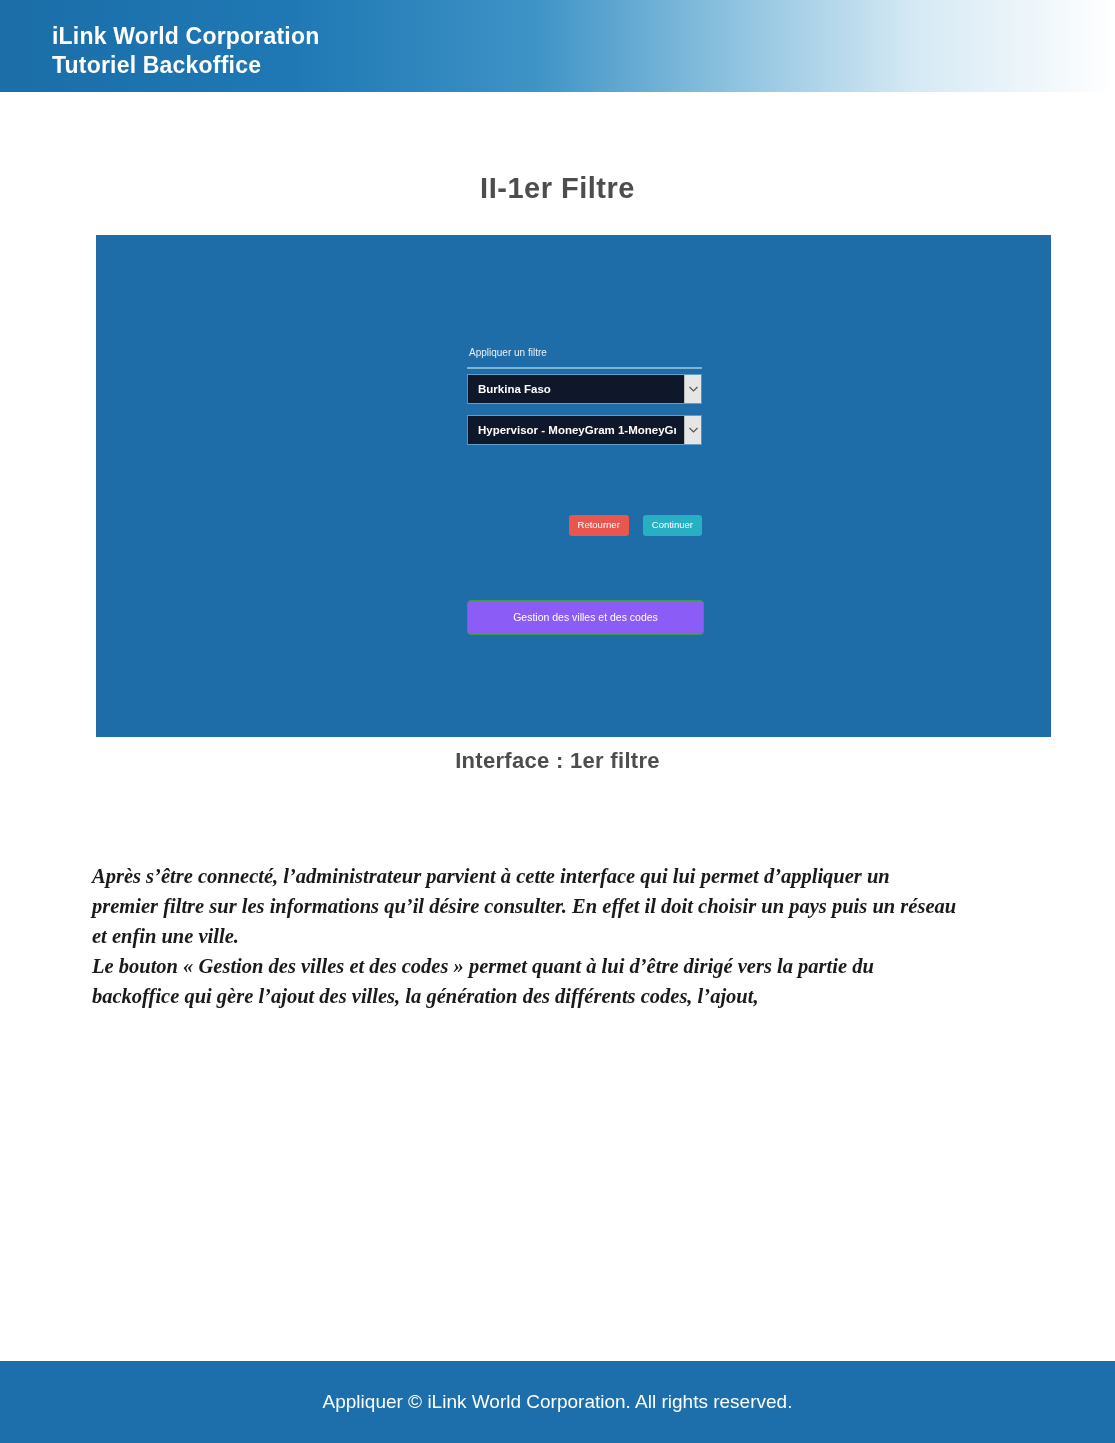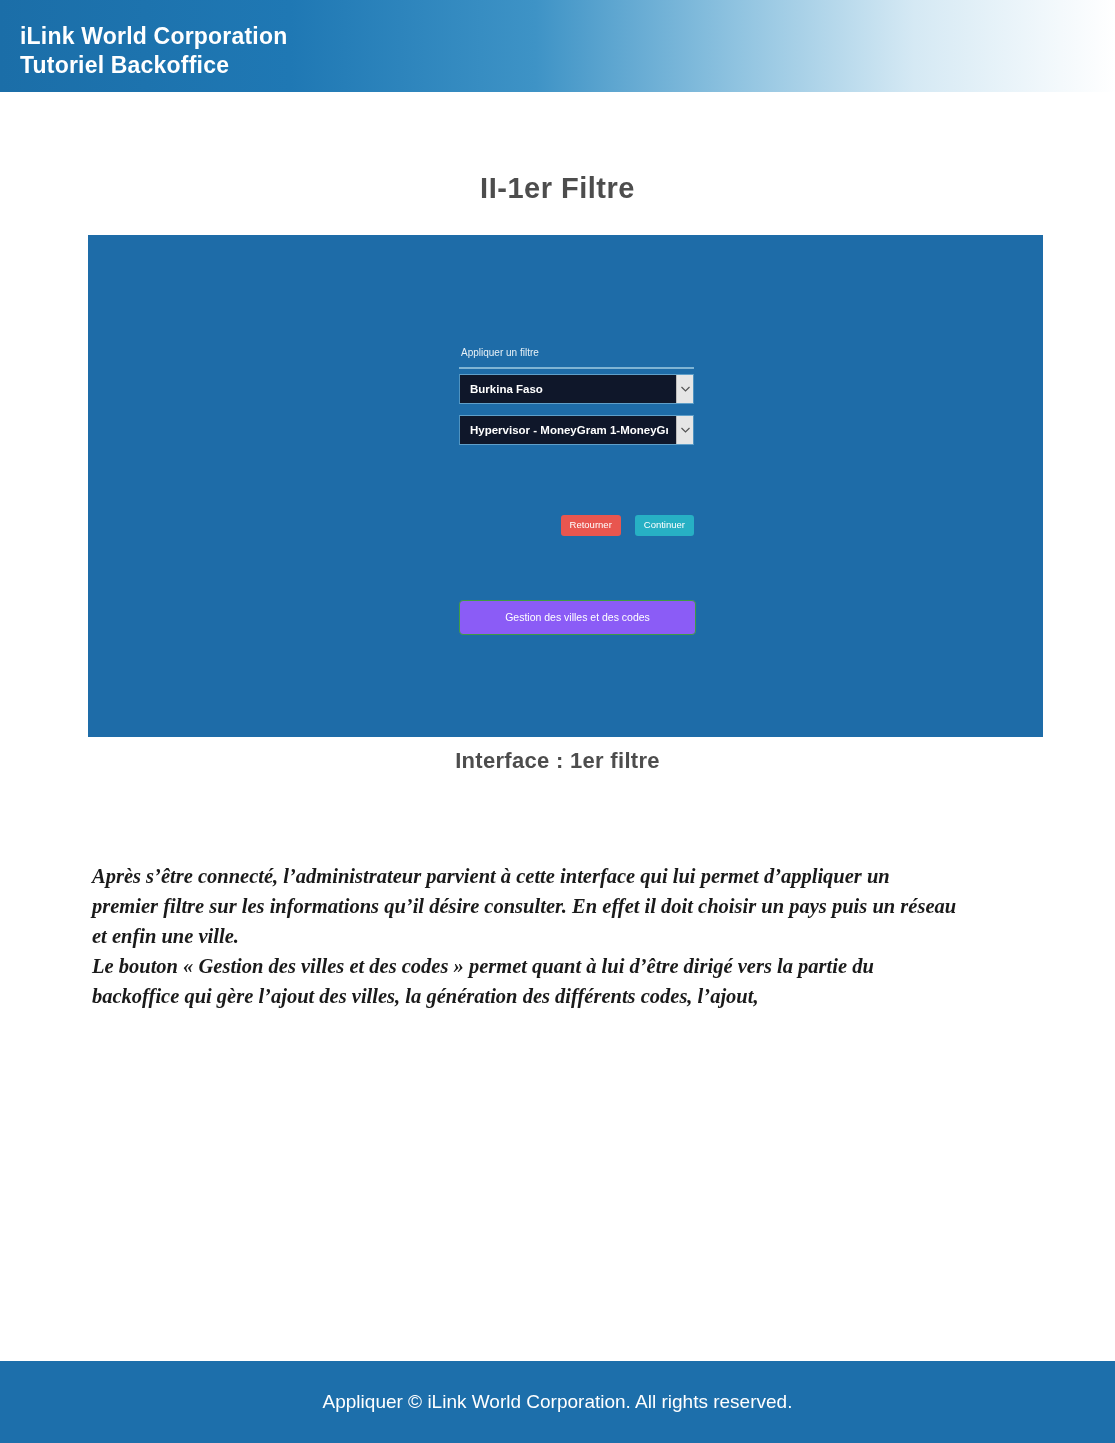--- a/index.html
+++ b/index.html
@@ -19,21 +19,21 @@
   
   .page-header {
     position: absolute;
     top: 0; left: 0;
     width: 1115px;
     height: 92px;
     background: linear-gradient(to right, #1b6ea8 0%, #1f78b4 26%, #3e93c6 48%, #8fc3e0 66%, #d5e9f4 82%, #ffffff 100%);
   }
   .header-title-wrap {
     position: absolute;
-    left: 20px;
+    left: 52px;
     top: 22px;
     color: #ffffff;
     line-height: 1.28;
   }
   .header-line1 {
     font-size: 23px;
     font-weight: bold;
     letter-spacing: 0.2px;
   }
   .header-line2 {
@@ -51,21 +51,21 @@
     text-align: center;
     font-size: 29px;
     font-weight: bold;
     color: #4d4d4d;
     letter-spacing: 0.5px;
   }
 
   
   .screenshot {
     position: absolute;
-    left: 88px;
+    left: 96px;
     top: 235px;
     width: 955px;
     height: 502px;
     background: #1e6ca8;
   }
   .filter-box {
     position: absolute;
     left: 371px;
     top: 112px;
     width: 235px;

